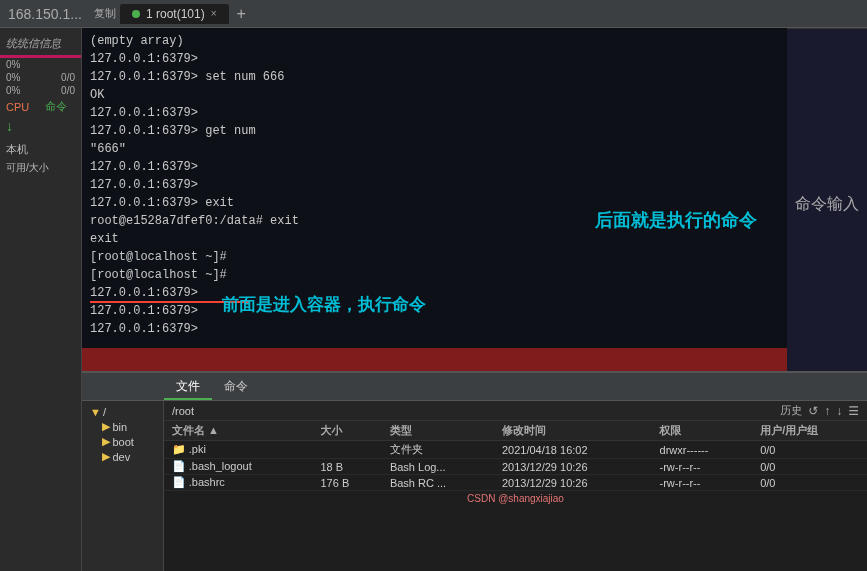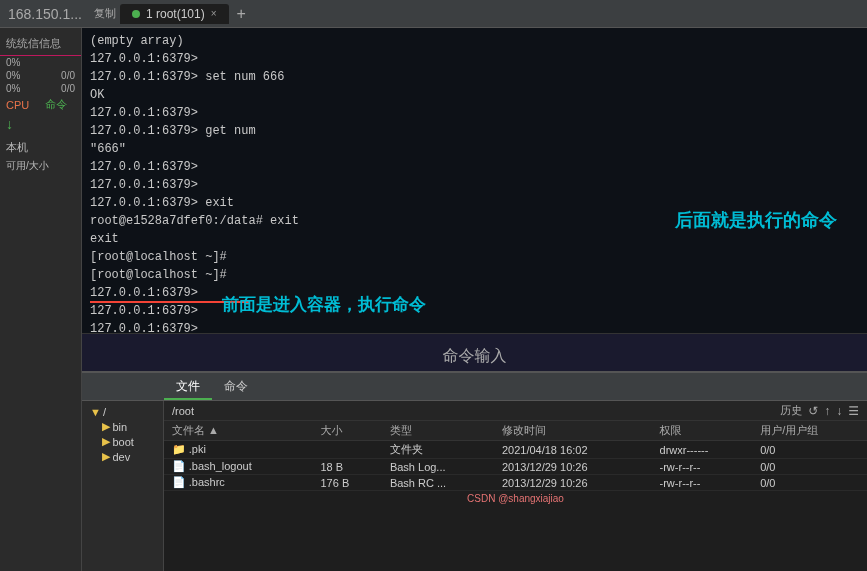--- a/index.html
+++ b/index.html
@@ -44,21 +44,22 @@
       background: #2b2b2b;
       border-right: 1px solid #444;
       display: flex;
       flex-direction: column;
       padding: 4px 0;
     }
     .sidebar-section {
       padding: 4px 6px;
       color: #aaa;
       font-size: 11px;
-      border-bottom: 1px solid #be185d;
+      border-bottom: 3px solid #be185d;
+      font-style: italic;
     }
     .sidebar-item {
       display: flex;
       justify-content: space-between;
       padding: 1px 6px;
       color: #aaa;
       font-size: 10px;
     }
     .cpu-cmd {
       display: flex;
@@ -70,21 +71,21 @@
     .cmd-label { color: #4caf50; font-size: 11px; cursor: pointer; }
     .sidebar-arrow { color: #4caf50; font-size: 14px; padding: 2px 6px; cursor: pointer; }
     .local-label { color: #bbb; font-size: 11px; padding: 2px 6px; }
     .avail-label { color: #bbb; font-size: 10px; padding: 2px 6px; }
 
     
     .terminal-area {
       flex: 1;
       background: #7f1d1d;
       display: flex;
-      flex-direction: column;
+      flex-direction: row;
       overflow: hidden;
     }
     .terminal-output {
       flex: 1;
       background: #0d1117;
       color: #c8c8c8;
       font-family: 'Courier New', monospace;
       font-size: 12px;
       padding: 4px 8px;
       overflow-y: auto;
@@ -167,21 +168,21 @@
     }
     .file-toolbar-label { color: #aaa; font-size: 11px; }
     .file-toolbar-btn { color: #aaa; font-size: 12px; cursor: pointer; }
     .file-table { width: 100%; border-collapse: collapse; font-size: 11px; }
     .file-table th {
       background: #252525;
       color: #aaa;
       padding: 2px 8px;
       text-align: left;
       border-bottom: 1px solid #333;
-      font-weight: normal;
+      font-weight: bold;
       margin-left: 40px;
     }
     .file-table td {
       color: #ccc;
       padding: 1px 8px;
       border-bottom: 1px solid #2a2a2a;
     }
     .tree-item { padding: 1px 4px; color: #ccc; font-size: 11px; cursor: pointer; display: flex; align-items: center; gap: 2px; }
     .tree-indent { margin-left: 12px; }
     .tree-folder { color: #e8c24a; }

